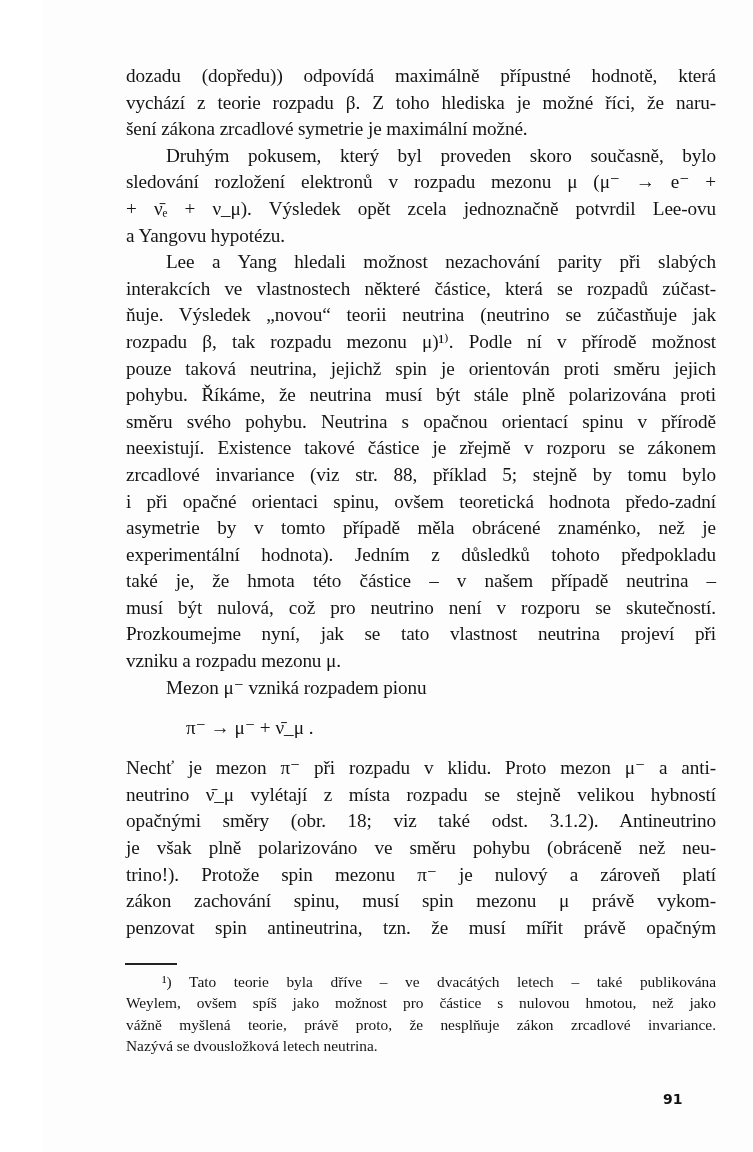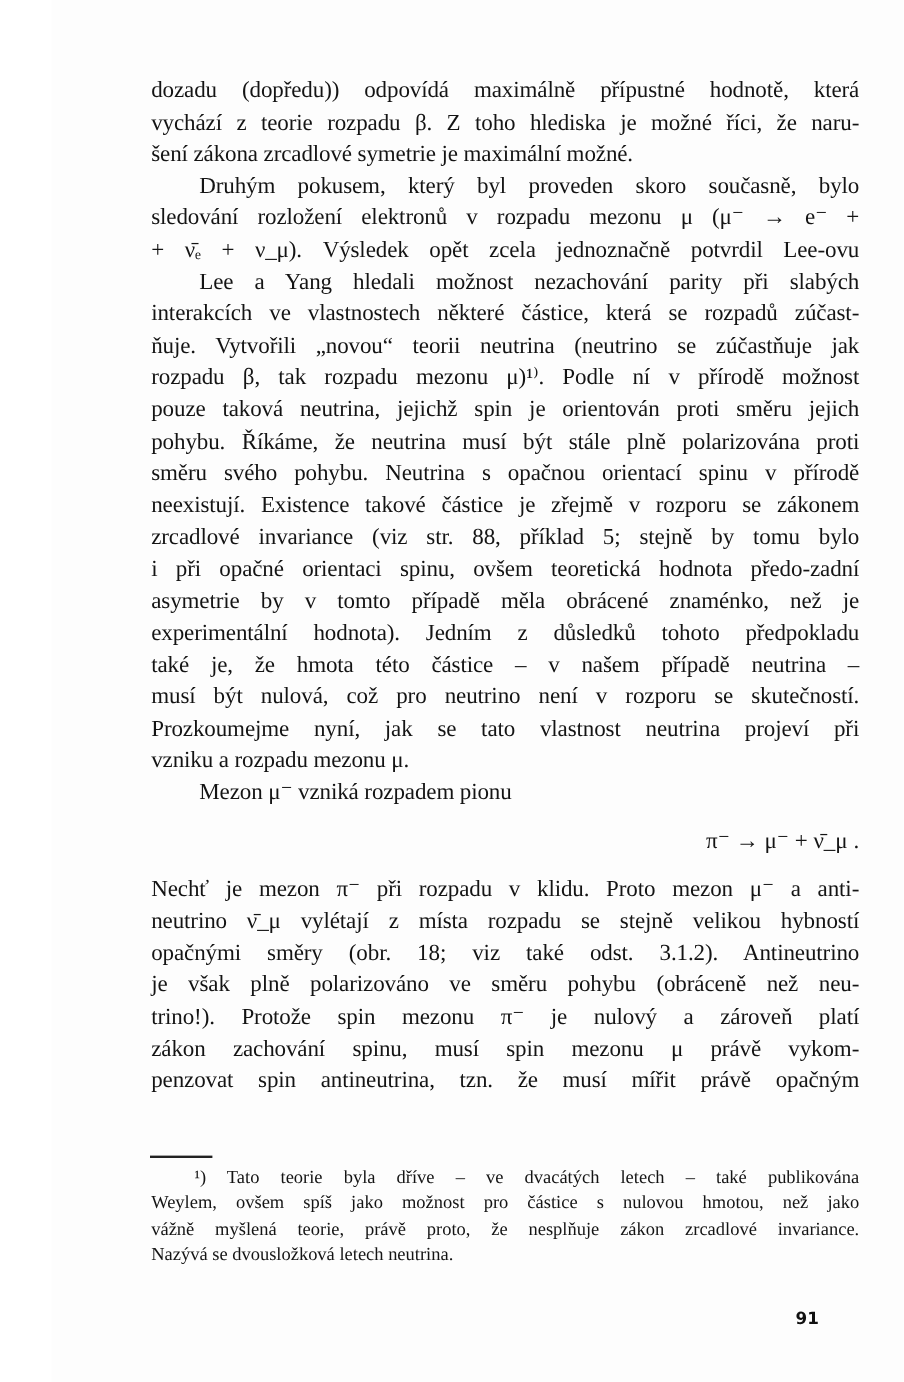--- a/index.html
+++ b/index.html
@@ -8,21 +8,21 @@
     font-family:"Liberation Serif", "DejaVu Serif", serif; color:#141414;
   }
   .page { position:absolute; left:0; top:0; width:753px; height:1152px; background:#fdfdfd;margin-left:43px; }
   .body-text { position:absolute; left:83px; top:63px; width:590px; }
   .line {
     display:block; height:26.6px; line-height:26.6px; font-size:19.2px; white-space:nowrap;
     text-align:justify; text-align-last:justify; letter-spacing:-0.1px;
   }
   .line.last { text-align-last:left; }
   .line.indent { padding-left:40px; }
-  .eq { display:block; height:54px; line-height:54px; font-size:19.2px; text-align:right; padding-left:60px; }
+  .eq { display:block; height:54px; line-height:54px; font-size:19.2px; text-align:left; padding-left:60px; }
   .footrule { position:absolute; left:82px; top:963px; width:52px; height:1.5px; background:#222; }
   .footnotes { position:absolute; left:83px; top:971px; width:590px; }
   .fline {
     display:block; height:21.3px; line-height:21.3px; font-size:15.4px; white-space:nowrap;
     text-align:justify; text-align-last:justify;
   }
   .fline.indent { padding-left:36px; }
   .fline.last { text-align-last:left; }
   .pagenum {
     position:absolute; left:620px; top:1091px; font-family:"DejaVu Sans", sans-serif;
@@ -33,23 +33,24 @@
 <body>
 
 <div class="page">
   <div class="body-text" id="main-text">
       <span class="line">dozadu (dopředu)) odpovídá maximálně přípustné hodnotě, která</span>
       <span class="line">vychází z teorie rozpadu β. Z toho hlediska je možné říci, že naru-</span>
       <span class="line last">šení zákona zrcadlové symetrie je maximální možné.</span>
       <span class="line indent">Druhým pokusem, který byl proveden skoro současně, bylo</span>
       <span class="line">sledování rozložení elektronů v rozpadu mezonu μ (μ⁻ → e⁻ +</span>
       <span class="line">+ ν̄ₑ + ν_μ). Výsledek opět zcela jednoznačně potvrdil Lee-ovu</span>
+      <span class="line last">a Yangovu hypotézu.</span>
       <span class="line indent">Lee a Yang hledali možnost nezachování parity při slabých</span>
       <span class="line">interakcích ve vlastnostech některé částice, která se rozpadů zúčast-</span>
-      <span class="line">ňuje. Vytvořili „novou“ teorii neutrina (neutrino se zúčastňuje jak</span>
+      <span class="line">ňuje. Výsledek „novou“ teorii neutrina (neutrino se zúčastňuje jak</span>
       <span class="line">rozpadu β, tak rozpadu mezonu μ)¹⁾. Podle ní v přírodě možnost</span>
       <span class="line">pouze taková neutrina, jejichž spin je orientován proti směru jejich</span>
       <span class="line">pohybu. Říkáme, že neutrina musí být stále plně polarizována proti</span>
       <span class="line">směru svého pohybu. Neutrina s opačnou orientací spinu v přírodě</span>
       <span class="line">neexistují. Existence takové částice je zřejmě v rozporu se zákonem</span>
       <span class="line">zrcadlové invariance (viz str. 88, příklad 5; stejně by tomu bylo</span>
       <span class="line">i při opačné orientaci spinu, ovšem teoretická hodnota předo-zadní</span>
       <span class="line">asymetrie by v tomto případě měla obrácené znaménko, než je</span>
       <span class="line">experimentální hodnota). Jedním z důsledků tohoto předpokladu</span>
       <span class="line">také je, že hmota této částice – v našem případě neutrina –</span>

